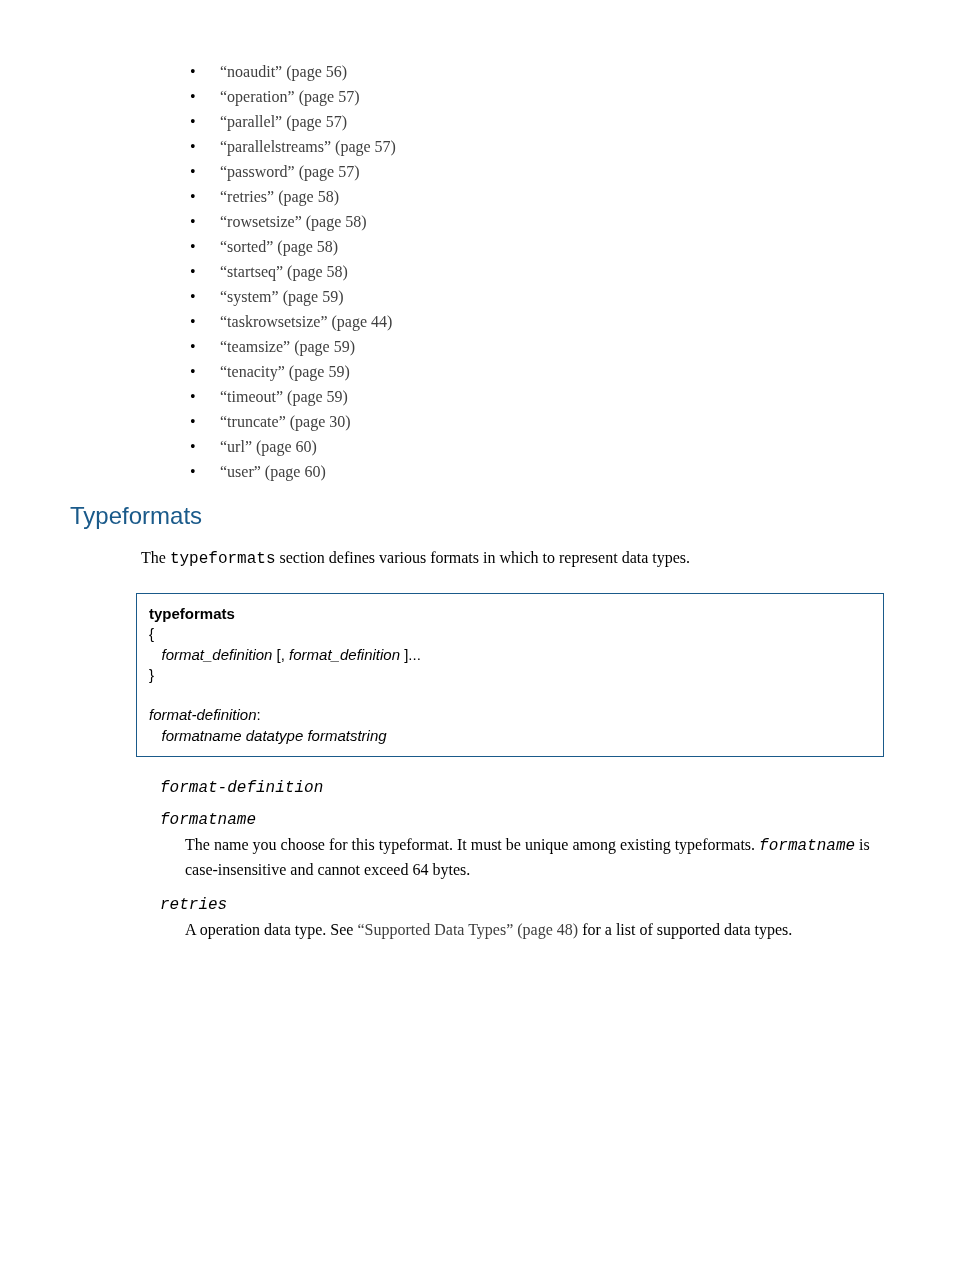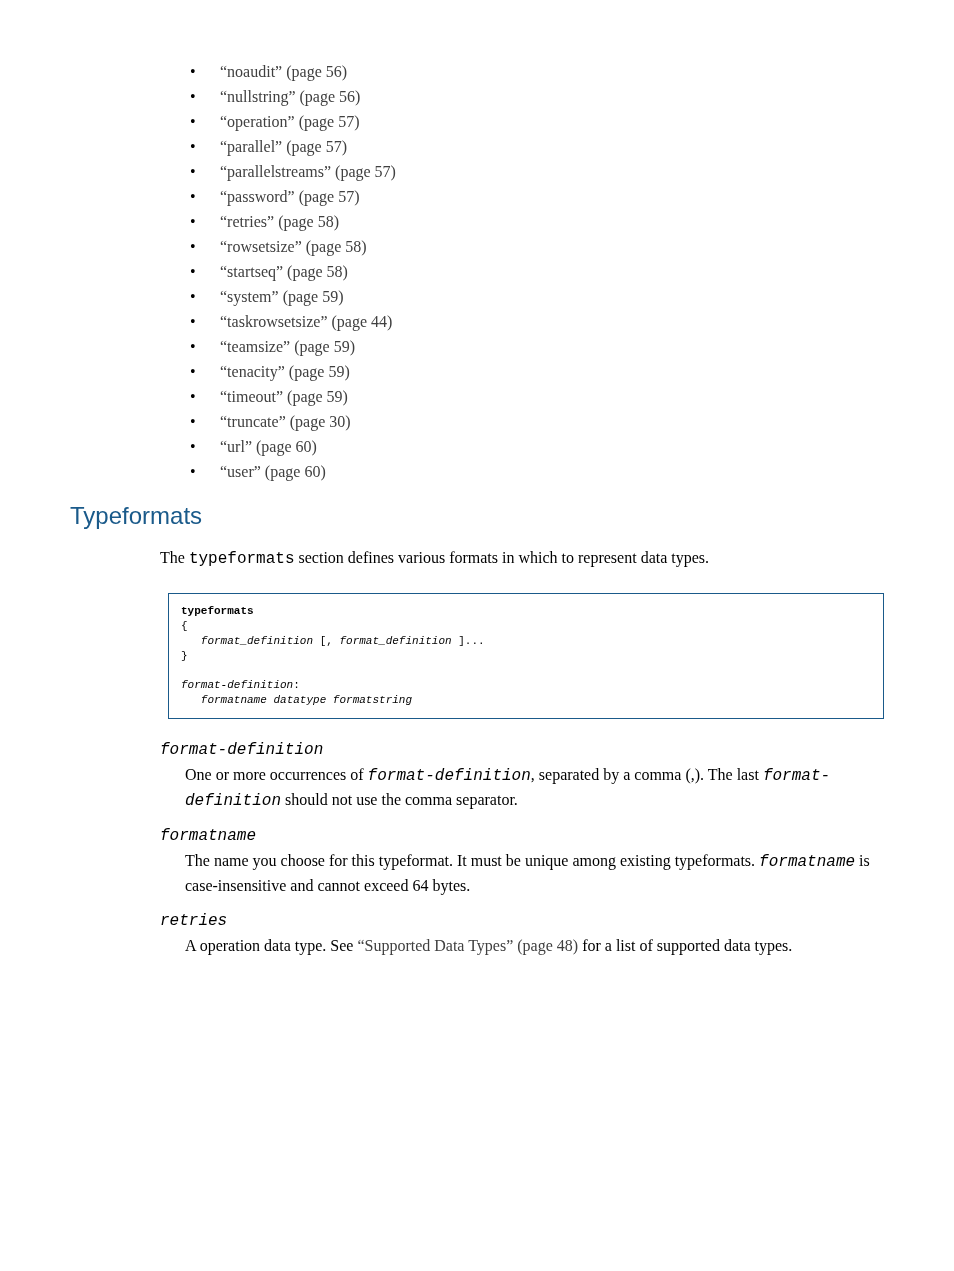--- a/index.html
+++ b/index.html
@@ -33,36 +33,36 @@
     color: #404040;
   }
   .heading {
     font-family: Arial, Helvetica, sans-serif;
     font-weight: normal;
     color: #1a5a8a;
     font-size: 24px;
     margin: 18px 0 12px 0;
   }
   .body-text {
-    margin-left: 90px;
+    margin-left: 71px;
     line-height: 1.5;
   }
   .mono {
     font-family: 'Courier New', Courier, monospace;
   }
   .italic-mono {
     font-family: 'Courier New', Courier, monospace;
     font-style: italic;
   }
   .code-box {
     border: 1px solid #1a5a8a;
-    margin: 22px 0 22px 98px;
+    margin: 22px 0 22px 66px;
     padding: 10px 12px;
-    font-family: Liberation Mono, monospace;
-    font-size: 11px;
+    font-family: Liberation Sans, sans-serif;
+    font-size: 15px;
     line-height: 1.35;
     white-space: pre;
   }
   .code-bold {
     font-weight: bold;
   }
   .code-italic {
     font-style: italic;
   }
   .def-term {
@@ -79,27 +79,27 @@
     min-height: 1271px;
     box-sizing: border-box;
   }
 </style>
 </head>
 <body>
 <div class="page-container">
 
 <ul class="bullet-list">
   <li><span class="link">“noaudit” (page 56)</span></li>
-  <li><span class="link">“nullstring” (page 56)</span></li>
   <li><span class="link">“operation” (page 57)</span></li>
   <li><span class="link">“parallel” (page 57)</span></li>
   <li><span class="link">“parallelstreams” (page 57)</span></li>
   <li><span class="link">“password” (page 57)</span></li>
   <li><span class="link">“retries” (page 58)</span></li>
   <li><span class="link">“rowsetsize” (page 58)</span></li>
+  <li><span class="link">“sorted” (page 58)</span></li>
   <li><span class="link">“startseq” (page 58)</span></li>
   <li><span class="link">“system” (page 59)</span></li>
   <li><span class="link">“taskrowsetsize” (page 44)</span></li>
   <li><span class="link">“teamsize” (page 59)</span></li>
   <li><span class="link">“tenacity” (page 59)</span></li>
   <li><span class="link">“timeout” (page 59)</span></li>
   <li><span class="link">“truncate” (page 30)</span></li>
   <li><span class="link">“url” (page 60)</span></li>
   <li><span class="link">“user” (page 60)</span></li>
 </ul>
@@ -112,23 +112,20 @@
 
 <div class="code-box"><span class="code-bold">typeformats</span>
 <span>{</span>
 <span>   </span><span class="code-italic">format_definition</span><span> [, </span><span class="code-italic">format_definition</span><span> ]...</span>
 <span>}</span>
 <span></span>
 <span class="code-italic">format-definition</span><span>:</span>
 <span>   </span><span class="code-italic">formatname datatype formatstring</span></div>
 
 <div class="def-term italic-mono">format-definition</div>
-<div class="def-body">
-  <span>One or more occurrences of </span><span class="italic-mono">format-definition</span><span>, separated by a comma (,). The last </span><span class="italic-mono">format-definition</span><span> should not use the comma separator.</span>
-</div>
 
 <div class="def-term italic-mono">formatname</div>
 <div class="def-body">
   <span>The name you choose for this typeformat. It must be unique among existing typeformats. </span><span class="italic-mono">formatname</span><span> is case-insensitive and cannot exceed 64 bytes.</span>
 </div>
 
 <div class="def-term italic-mono">retries</div>
 <div class="def-body">
   <span>A operation data type. See </span><span class="link">“Supported Data Types” (page 48)</span><span> for a list of supported data types.</span>
 </div>

